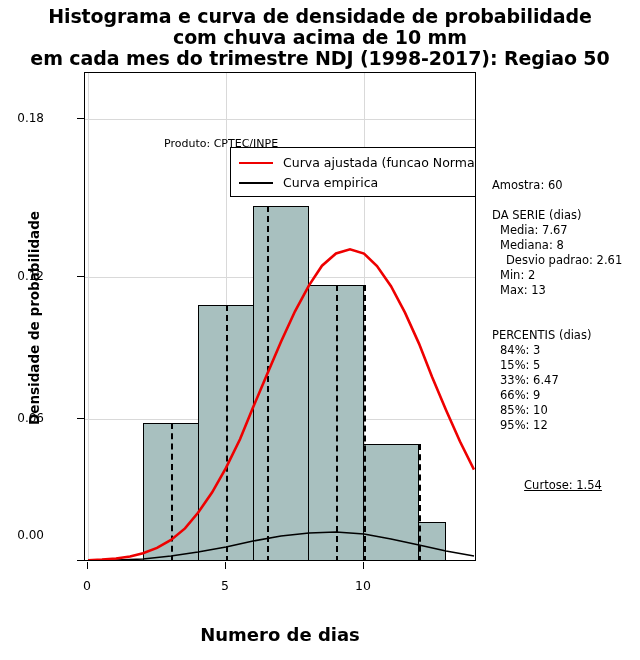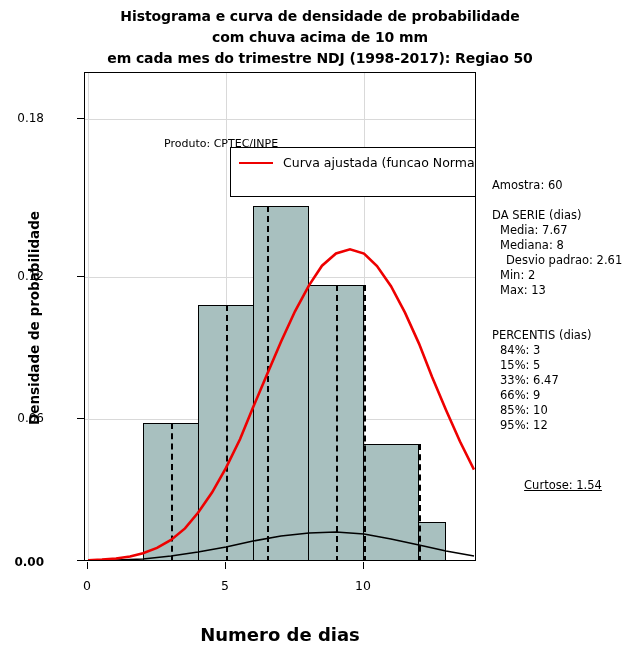--- a/index.html
+++ b/index.html
@@ -22,21 +22,21 @@
     height: 660px;
   }
   .title-block {
     position: absolute;
     left: 0;
     top: 6px;
     width: 640px;
     text-align: center;
   }
   .title-line {
-    font-size: 14px;
+    font-size: 19px;
     font-weight: bold;
     line-height: 21px;
     letter-spacing: -0.1px;
   }
   
   #plot {
     position: absolute;
     left: 84px;
     top: 72px;
     width: 392px;
@@ -177,21 +177,21 @@
   <div class="title-block">
     <div class="title-line">Histograma e curva de densidade de probabilidade</div>
     <div class="title-line">com chuva acima de 10 mm</div>
     <div class="title-line">em cada mes do trimestre NDJ (1998-2017): Regiao 50</div>
   </div>
 
   <div id="ylabel">Densidade de probabilidade</div>
 
   <div id="xlabel">Numero de dias</div>
 
-  <div class="ytick-label" style="top:555px;font-weight:bold;">0.00</div>
+  <div class="ytick-label" style="top:528px;">0.00</div>
   <div class="ytick-label" style="top:411px;">0.06</div>
   <div class="ytick-label" style="top:269px;margin-left:8px;">0.12</div>
   <div class="ytick-label" style="top:111px;">0.18</div>
 
   <div class="ytick-mark" style="left:77px; top:560px;"></div>
   <div class="ytick-mark" style="left:77px; top:418px;"></div>
   <div class="ytick-mark" style="left:77px; top:276px;"></div>
   <div class="ytick-mark" style="left:77px; top:118px;"></div>
 
   <div class="xtick-mark" style="left:87px; top:562px;"></div>
@@ -228,20 +228,24 @@
 
     <svg width="392" height="489" viewBox="0 0 392 489" style="position:absolute;left:0;top:0;">
       <polyline fill="none" stroke="#000000" stroke-width="1.6" points="3,488 31,487 58,486 86,483 113,479 141,474 168,468 196,463 224,460 251,459 279,461 306,466 334,472 361,478 389,483"></polyline>
       <path fill="none" stroke="#ee0000" stroke-width="2.6" d="M3,487.2 L17,486.6 L31,485.5 L45,483.5 L58,480.2 L72,474.9 L86,466.9 L100,455.4 L113,439.8 L127,419.6 L141,394.9 L155,366.2 L168,334.6 L182,301.5 L196,268.7 L210,238.3 L224,212.4 L237,192.7 L251,180.4 L265,176.3 L279,180.6 L292,193.1 L306,213.2 L320,239.6 L334,270.6 L347,303.8 L361,337.1 L375,368.5 L389,396.6"></path>
     </svg>
 
     <div id="legend">
       <div class="legend-row" style="top:6px; width:236px;">
         <span class="legend-swatch" style="background:#ee0000;"></span>
         <span class="legend-text">Curva ajustada (funcao Normal)</span>
+      </div>
+      <div class="legend-row" style="top:26px; width:236px;">
+        <span class="legend-swatch" style="background:#000000;"></span>
+        <span class="legend-text">Curva empirica</span>
       </div>
     </div>
 
     <div class="produto" style="left:79px; top:64px;">Produto: CPTEC/INPE</div>
   </div>
 
   <div id="stats">
     <div>Amostra: 60</div>
     <div class="spacer"></div>
     <div>DA SERIE (dias)</div>

